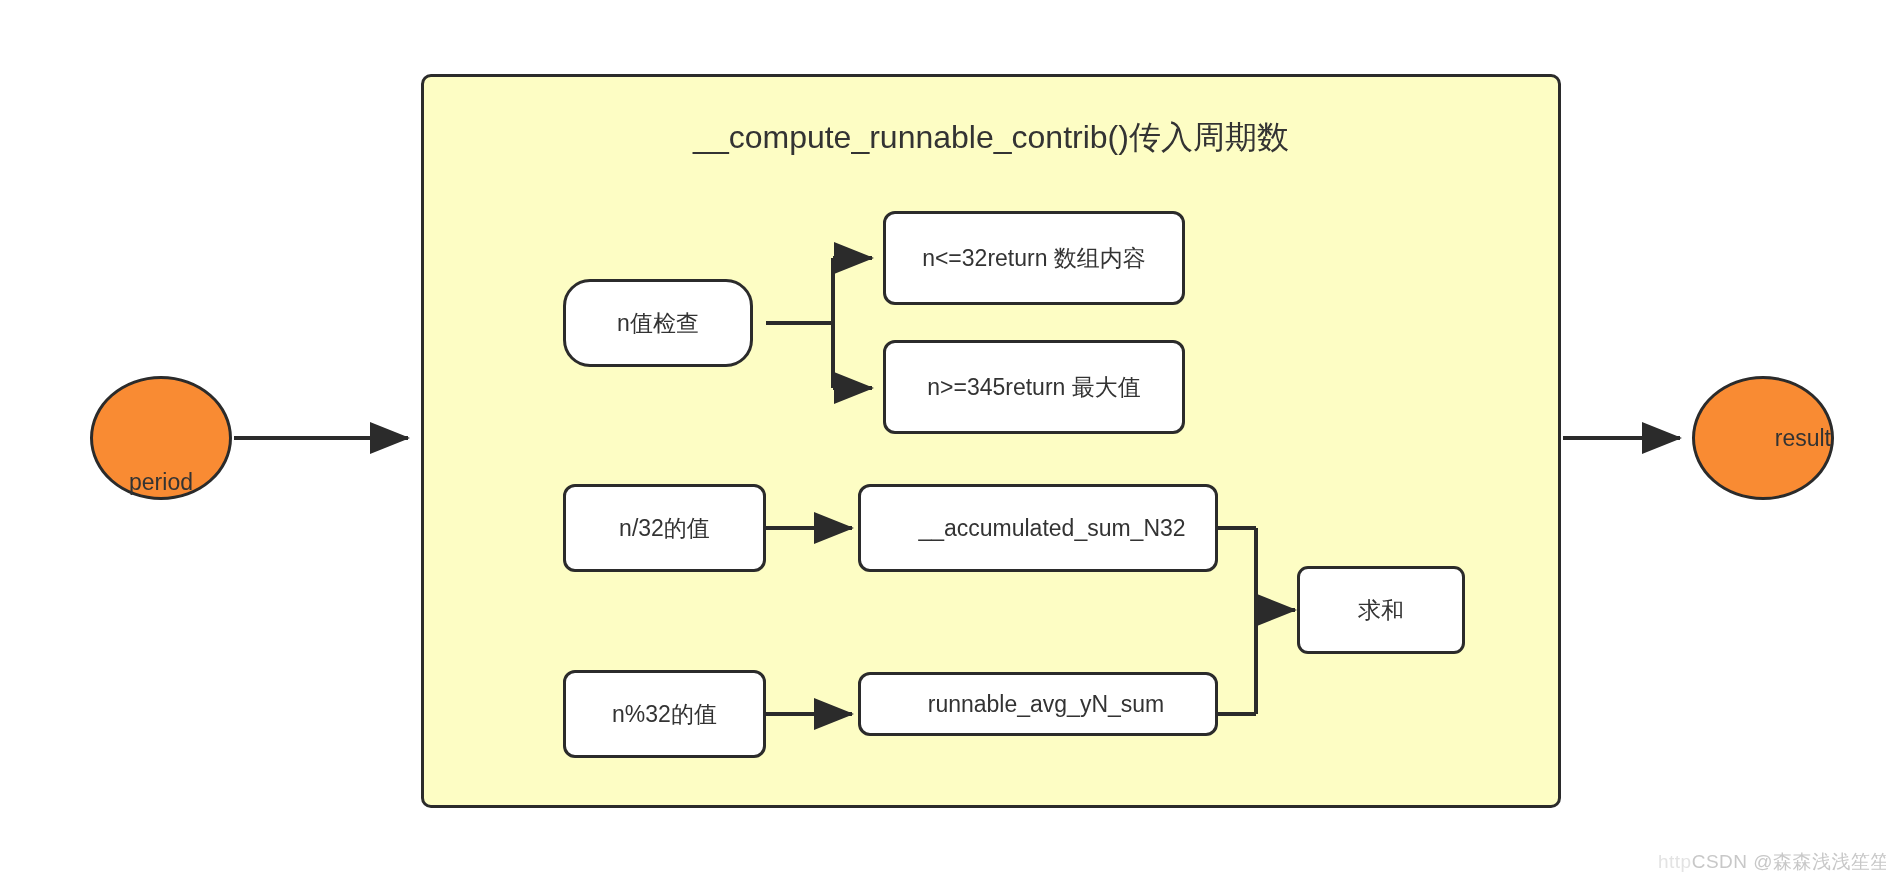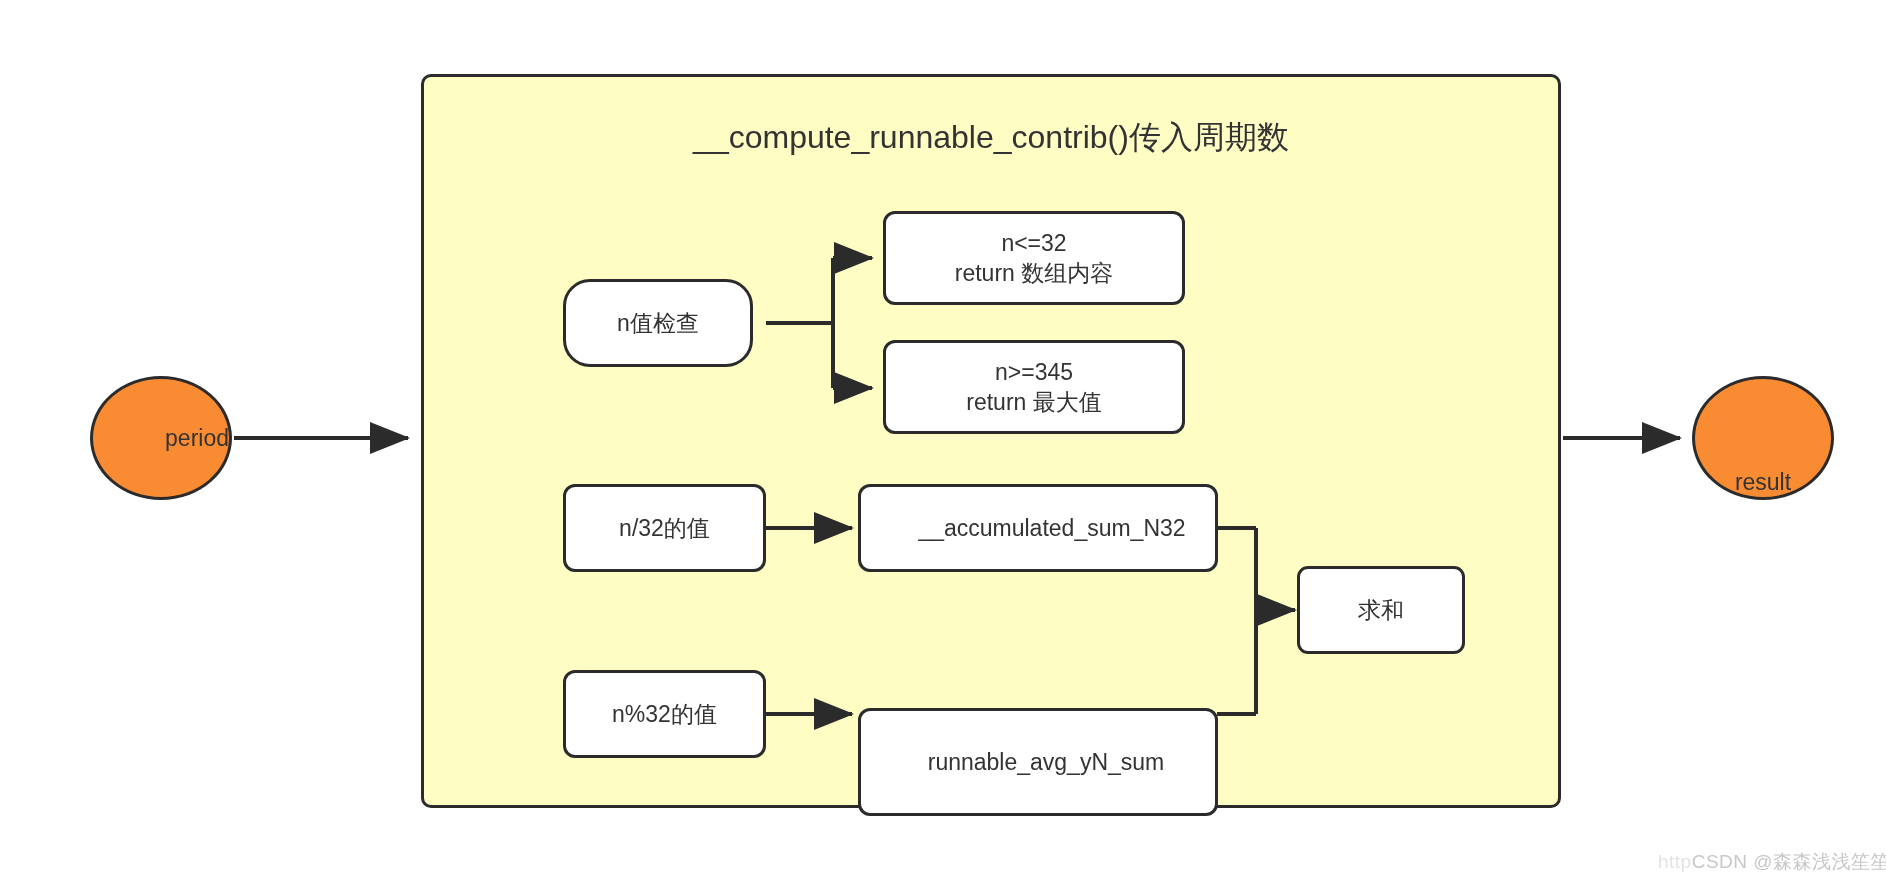--- a/index.html
+++ b/index.html
@@ -27,21 +27,20 @@
     left: 0;
     top: 0;
     width: 1886px;
     height: 880px;
     pointer-events: none;
   }
   .node {
     position: absolute;
     box-sizing: border-box;
     display: flex;
-    flex-direction: column;
     align-items: center;
     justify-content: center;
     text-align: center;
     line-height: 1.32;
   }
   .proc {
     background: #ffffff;
     border: 3px solid #2b2b2b;
     border-radius: 12px;
     font-size: 23px;
@@ -152,21 +151,21 @@
   </div>
 
   <div class="node proc" style="left:858px; top:484px; width:360px; height:88px;padding-left:28px;">
     <span>__accumulated_sum_N32</span>
   </div>
 
   <div class="node proc" style="left:563px; top:670px; width:203px; height:88px;">
     <span>n%32的值</span>
   </div>
 
-  <div class="node proc" style="left:858px; top:708px; width:360px; height:108px;padding-left:16px;">
+  <div class="node proc" style="left:858px; top:672px; width:360px; height:64px;padding-left:16px;">
     <span>runnable_avg_yN_sum</span>
   </div>
 
   <div class="node proc" style="left:1297px; top:566px; width:168px; height:88px;border-radius:11px;">
     <span>求和</span>
   </div>
 
   <div class="watermark" style="left:1658px; top:849px;">
     <span class="wm-faint">http</span><span>CSDN @森森浅浅笙笙</span>
   </div>

